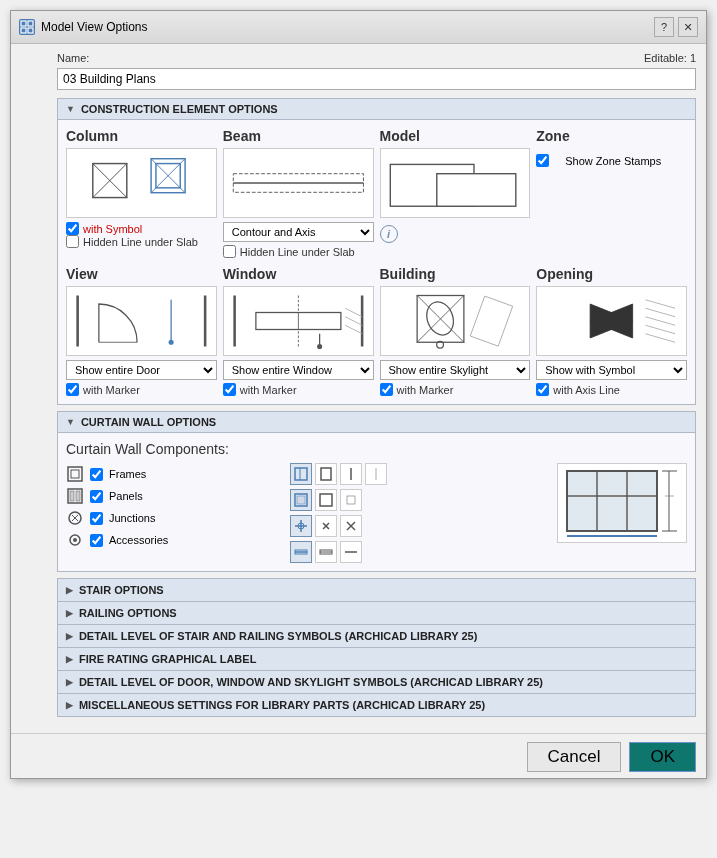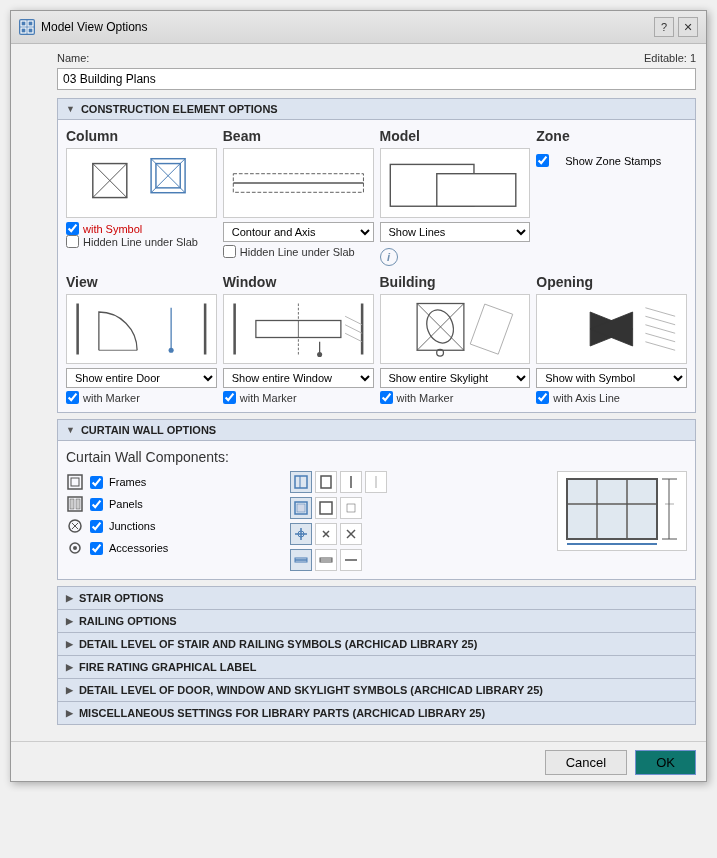--- a/index.html
+++ b/index.html
@@ -177,21 +177,21 @@
     }
     .bottom-buttons {
       display: flex;
       justify-content: flex-end;
       gap: 8px;
       padding: 8px 10px 6px;
       border-top: 1px solid #ccc;
     }
     .btn {
       padding: 4px 20px;
-      font-size: 13px;
+      font-size: 17px;
       border: 1px solid #aaa;
       cursor: pointer;
       background: #e8e8e8;
     }
     .btn-primary {
       background: #0f766e;
       border-color: #7090d0;
       color: #000;
     }
     .info-icon {
@@ -312,24 +312,20 @@
         </div>
 
         <div class="element-block">
           <span class="element-label">Model</span>
           <div class="element-preview">
             <svg viewBox="0 0 160 70" xmlns="http://www.w3.org/2000/svg">
               <rect x="10" y="15" width="90" height="45" fill="none" stroke="#555" stroke-width="1.5"></rect>
               <rect x="60" y="25" width="85" height="35" fill="white" stroke="#555" stroke-width="1.5"></rect>
             </svg>
           </div>
-          <select class="element-select">
-            <option>Show Lines</option>
-            <option>Hide Lines</option>
-          </select>
           <div class="slab-row">
             <div class="info-icon">i</div>
           </div>
         </div>
 
         <div class="element-block zone-block">
           <span class="element-label">Zone</span>
           <div class="zone-check-row">
             <input type="checkbox" checked="" style="">
             <span>Show Zone Stamps</span>

